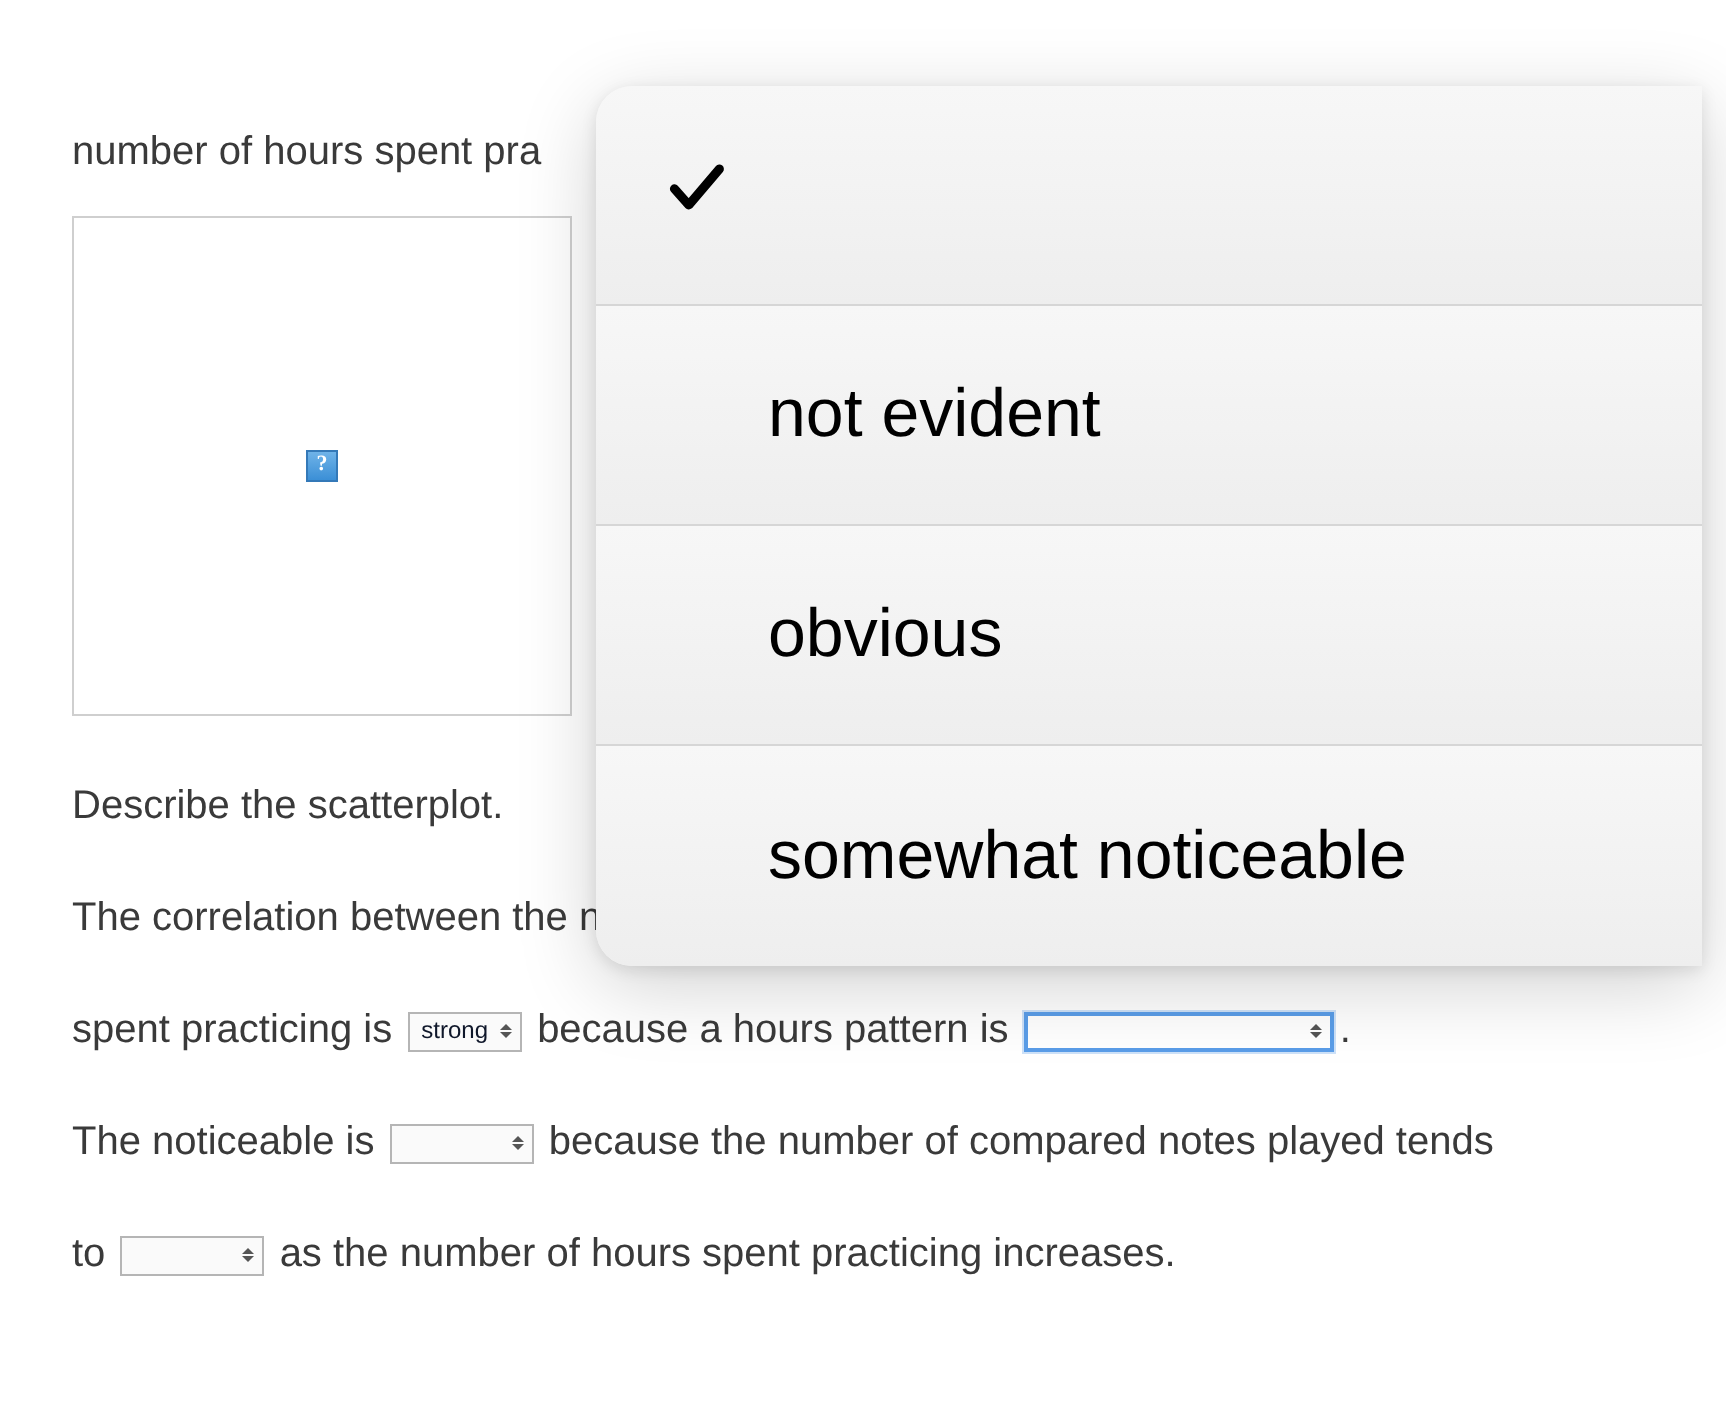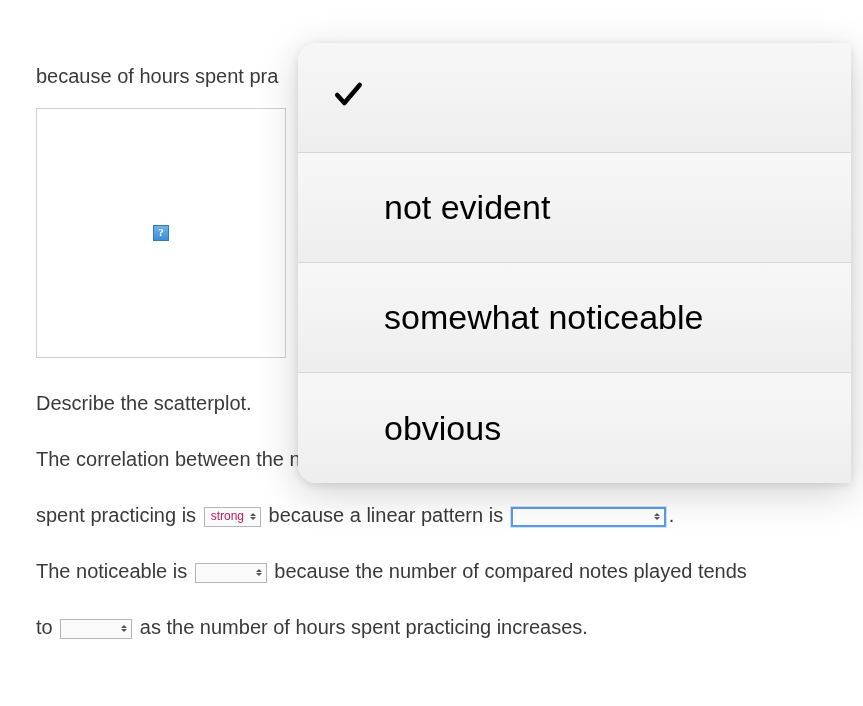--- a/index.html
+++ b/index.html
@@ -58,21 +58,21 @@
       display: inline-flex;
       align-items: center;
       border: 1px solid #b5b5b5;
       background: #fafafa;
       font-size: 12px;
       height: 20px;
       padding: 0 16px 0 6px;
       position: relative;
       vertical-align: middle;
       margin: 0 2px;
-      color: #be185d;
+      color: #0f172a;
     }
     .small-select.empty {
       min-width: 72px;
     }
     .small-select.wide-focused {
       min-width: 155px;
       border: 2px solid #5a9de8;
       box-shadow: 0 0 0 1px rgba(90,157,232,0.3);
       background: #fff;
     }
@@ -147,39 +147,39 @@
       stroke-linejoin: round;
     }
   </style>
 </head>
 <body>
 
 <div class="content">
 
   <div class="intro-text">
     <br>
-    <span>because of hours spent pra</span>
+    <span>number of hours spent pra</span>
   </div>
 
   <div class="image-box">
     <div class="placeholder-icon">
       <span>?</span>
     </div>
   </div>
 
   <div class="describe-heading">Describe the scatterplot.</div>
 
   <div class="fill-text">
     <span>The correlation between the number of incorrect notes played and the number of</span>
     <span>hours spent practicing is</span>
     <span class="small-select">
       <span>strong</span>
       <span class="select-arrows"></span>
     </span>
-    <span>because a linear pattern is</span>
+    <span>because a hours pattern is</span>
     <span class="small-select wide-focused">
       <span></span>
       <span class="select-arrows"></span>
     </span><span class="period">.</span>
   </div>
 
   <div class="fill-text">
     <span>The noticeable is</span>
     <span class="small-select empty">
       <span></span>
@@ -202,18 +202,18 @@
       <svg viewBox="0 0 40 40">
           <path d="M8 21 L16 30 L33 10"></path>
         </svg>
     </span>
     <span></span>
   </div>
   <div class="dropdown-item">
     <span>not evident</span>
   </div>
   <div class="dropdown-item">
+    <span>obvious</span>
+  </div>
+  <div class="dropdown-item">
     <span>somewhat noticeable</span>
   </div>
-  <div class="dropdown-item">
-    <span>obvious</span>
-  </div>
 </div>
 
 </body></html>

